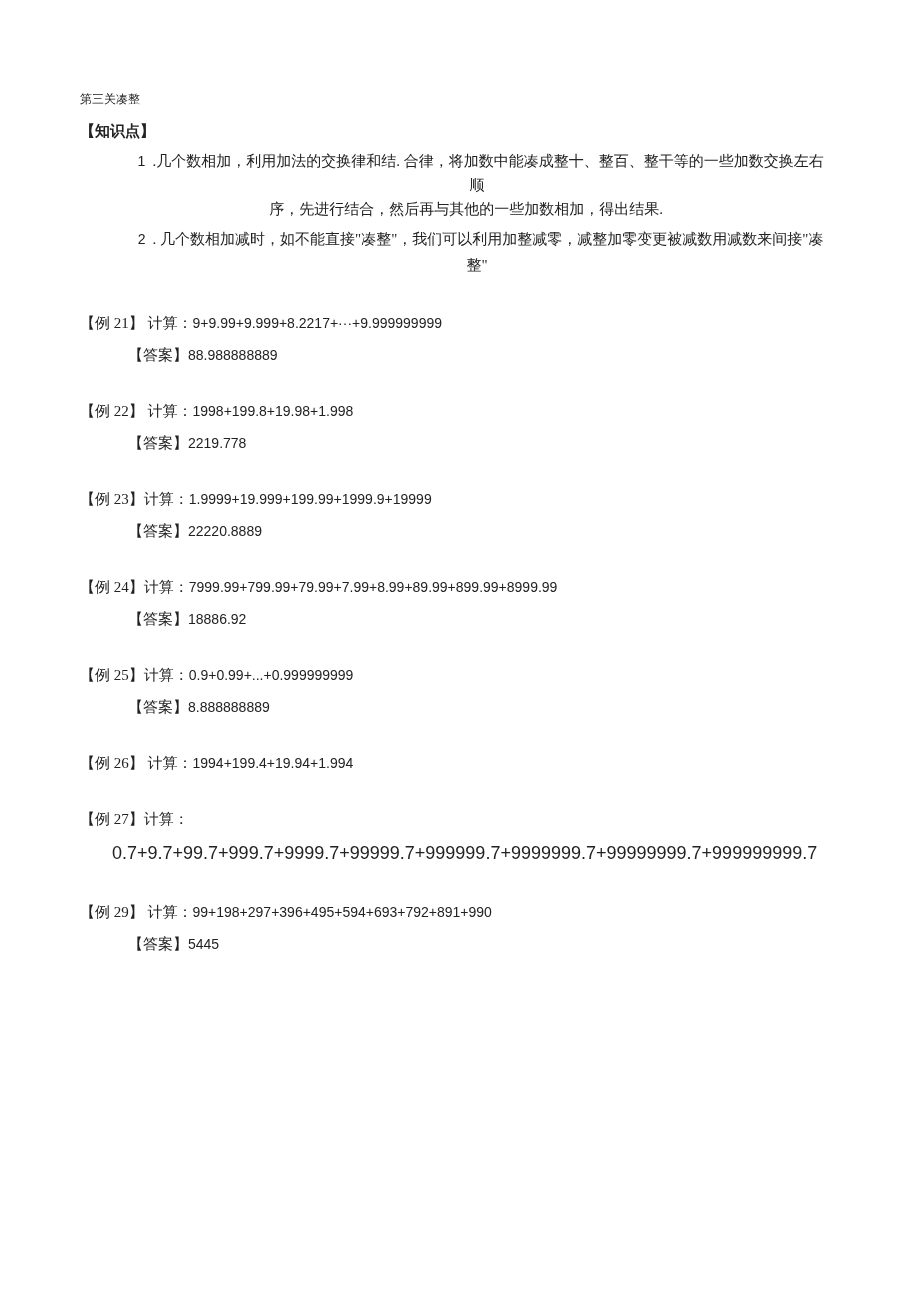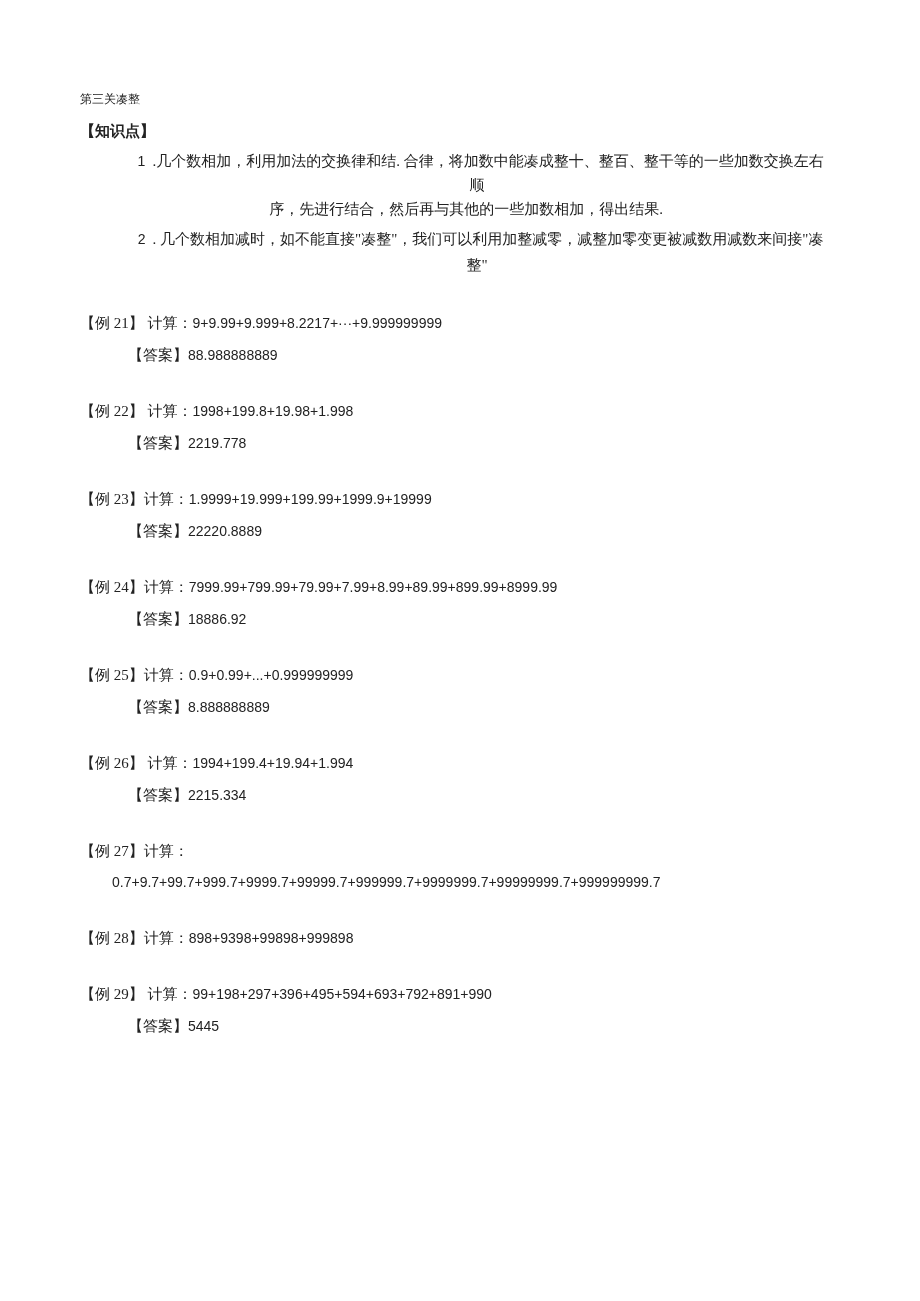--- a/index.html
+++ b/index.html
@@ -49,21 +49,21 @@
     margin-bottom: 8px;
   }
   .ex-answer {
     margin-left: 48px;
   }
   .ex-sub {
     margin-left: 32px;
     margin-top: 6px;
     margin-bottom: 8px;
     font-family: Arial, sans-serif;
-    font-size: 14px;
+    font-size: 18px;
   }
   .arial {
     font-family: Arial, sans-serif;
     font-size: 14px;
   }
 </style>
 </head>
 <body>
 
 <div class="page">
@@ -127,36 +127,30 @@
       </div>
       <div class="ex-answer">
         <span>【答案】</span><span class="arial">8.888888889</span>
       </div>
     </div>
 
     <div class="example">
       <div class="ex-head">
         <span>【例 26】</span><span> 计算：</span><span class="arial">1994+199.4+19.94+1.994</span>
       </div>
-      <div class="ex-answer">
-        <span>【答案】</span><span class="arial">2215.334</span>
-      </div>
     </div>
 
     <div class="example">
       <div class="ex-head">
         <span>【例 27】</span><span>计算：</span>
       </div>
       <div class="ex-sub">0.7+9.7+99.7+999.7+9999.7+99999.7+999999.7+9999999.7+99999999.7+999999999.7</div>
     </div>
 
     <div class="example">
-      <div class="ex-head">
-        <span>【例 28】</span><span>计算：</span><span class="arial">898+9398+99898+999898</span>
-      </div>
     </div>
 
     <div class="example">
       <div class="ex-head">
         <span>【例 29】</span><span> 计算：</span><span class="arial">99+198+297+396+495+594+693+792+891+990</span>
       </div>
       <div class="ex-answer">
         <span>【答案】</span><span class="arial">5445</span>
       </div>
     </div>

